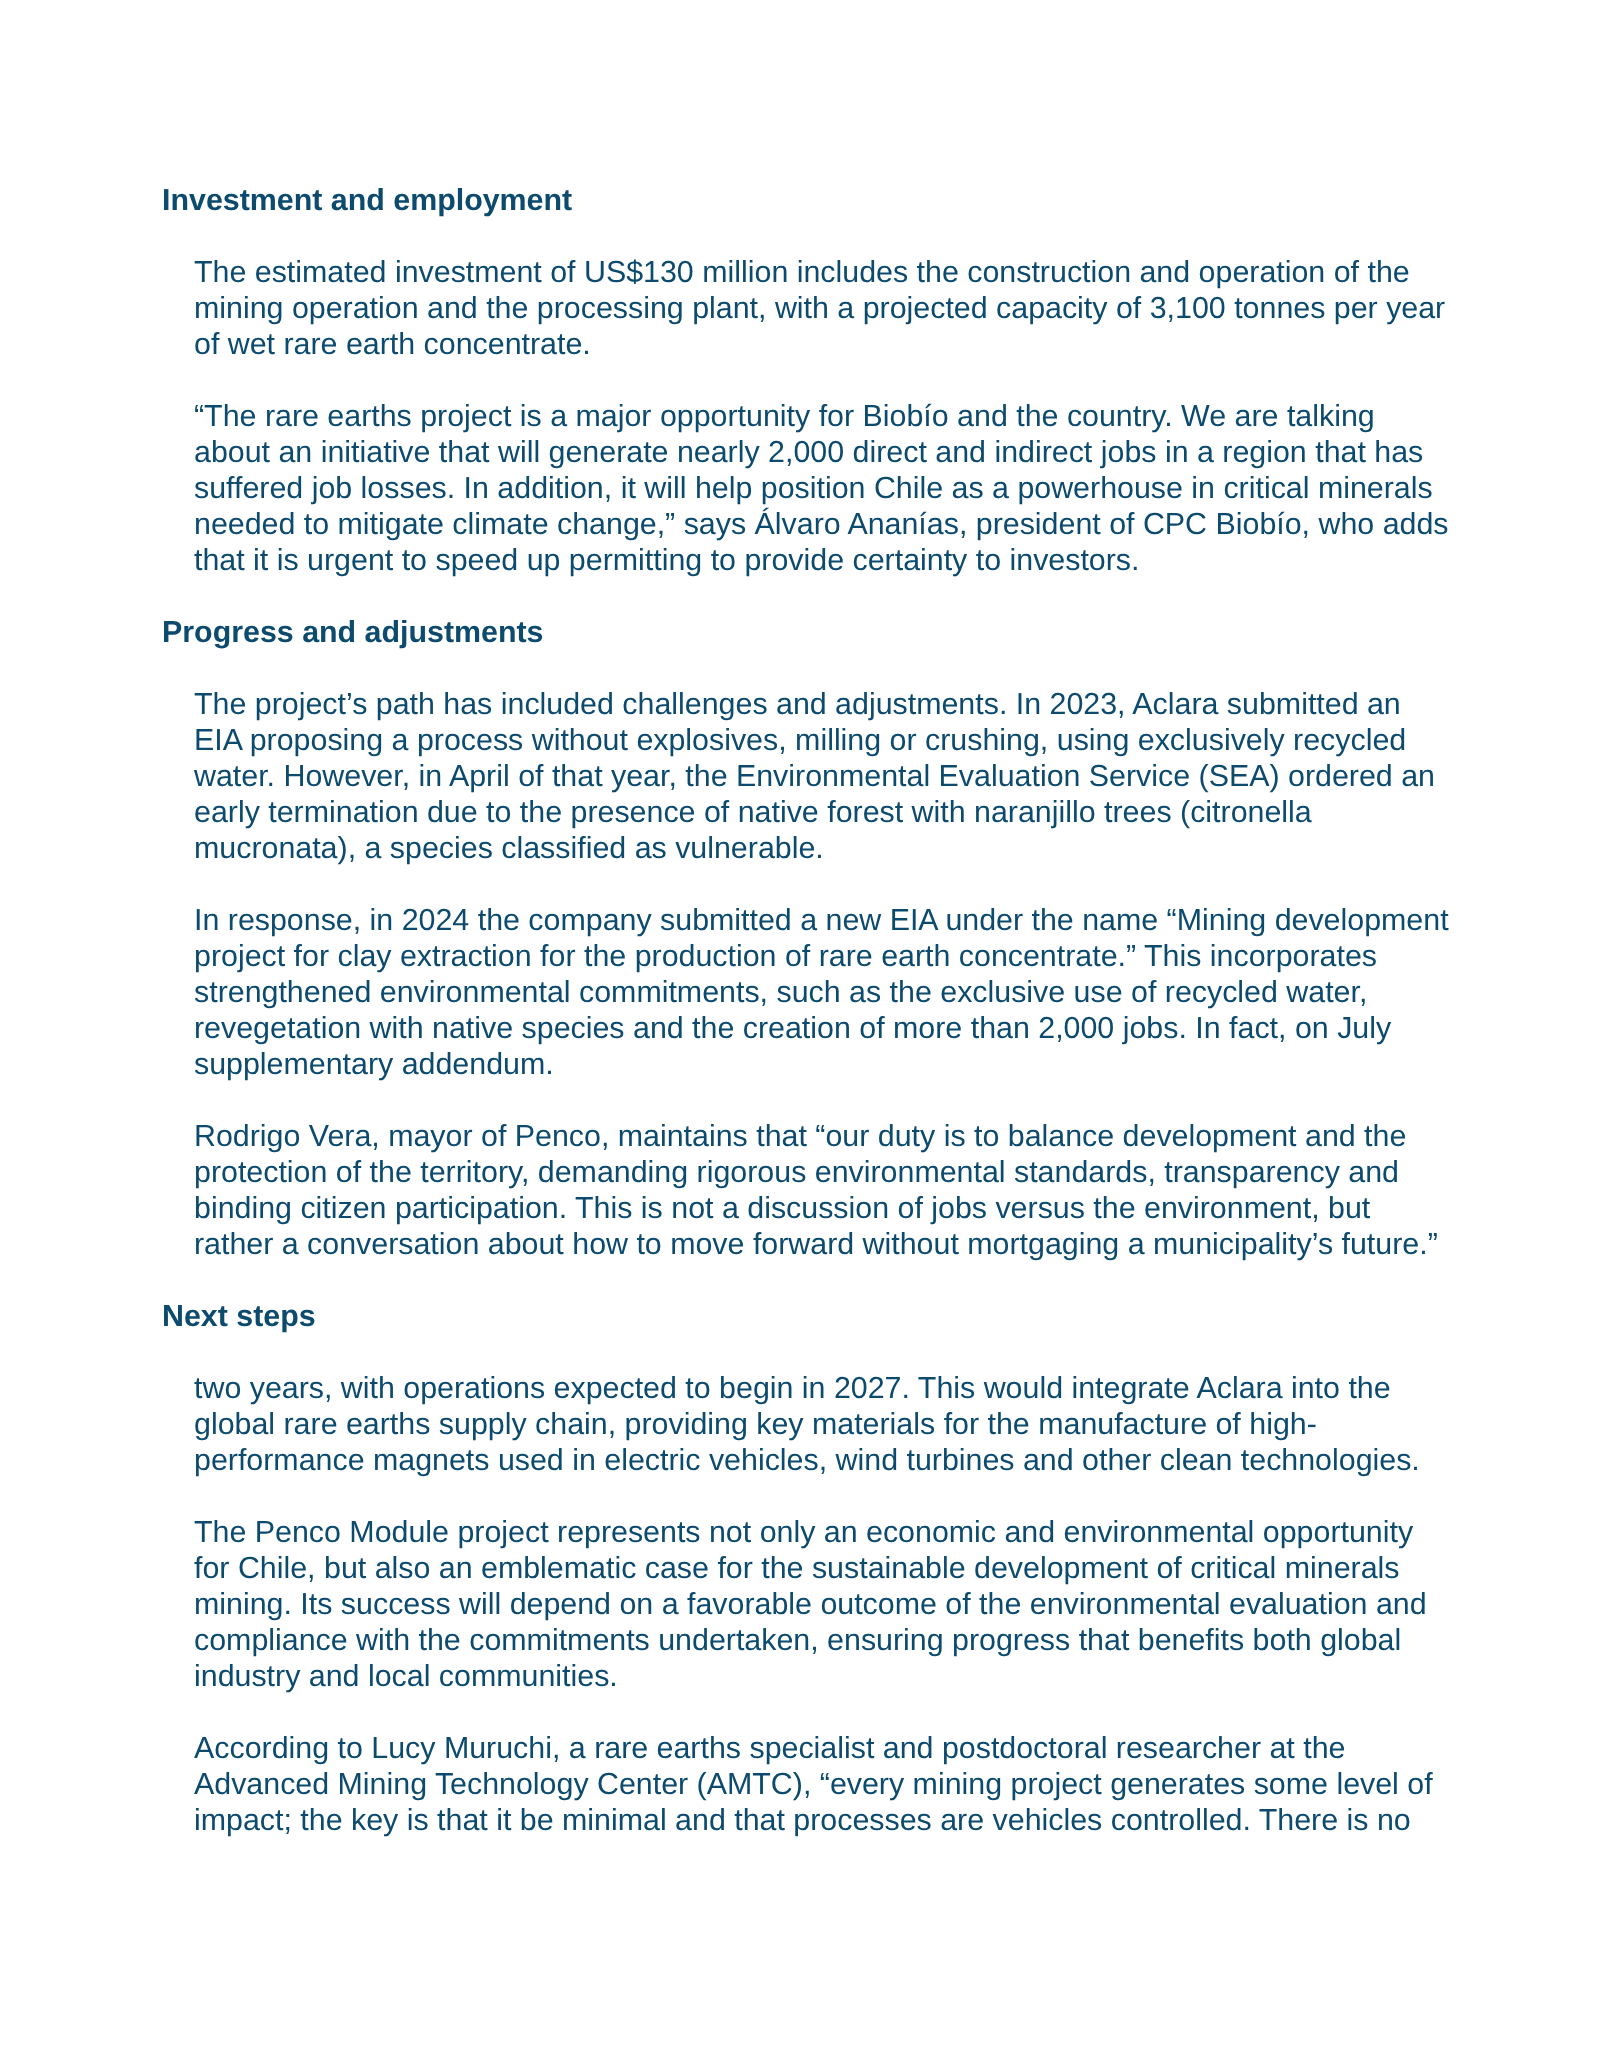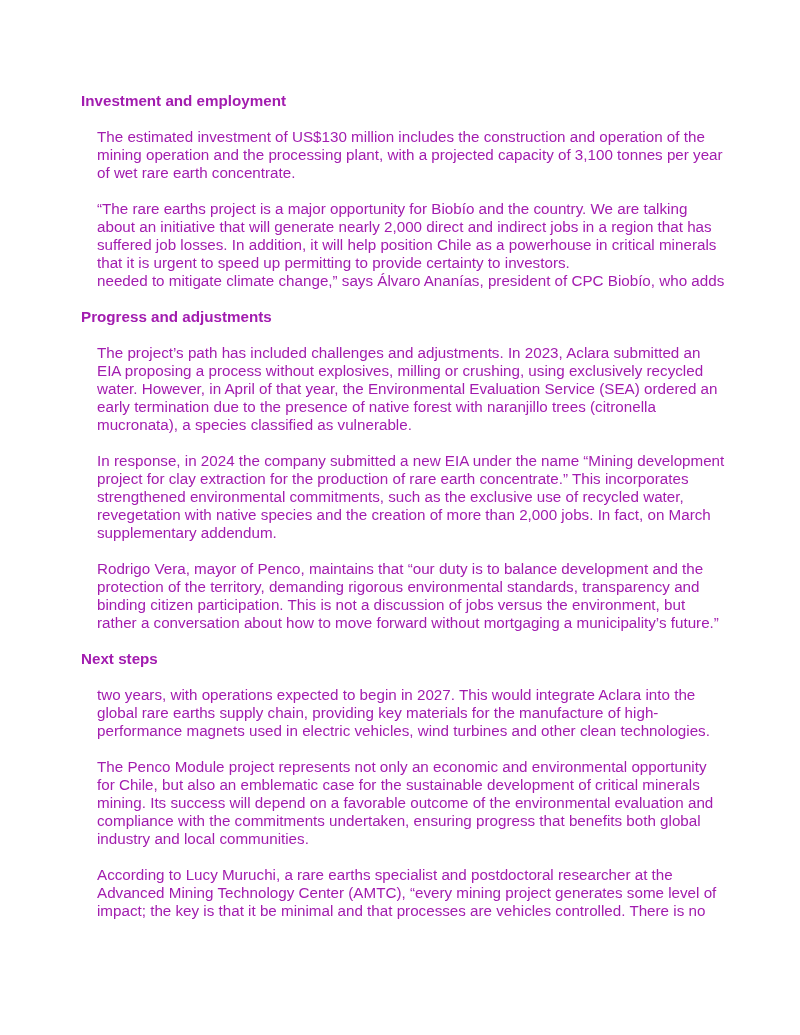--- a/index.html
+++ b/index.html
@@ -1,57 +1,57 @@
 <!DOCTYPE html>
 <html><head>
 <meta charset="utf-8">
 <style>
   html, body { margin: 0; padding: 0; background: #ffffff; }
   body { width: 800px; height: 1035px; overflow: hidden; position: relative; }
   .page {
     position: absolute; left: 81px; top: 92px; width: 650px;
     font-family: "Liberation Sans", sans-serif;
-    font-size: 15.2px; line-height: 18px; color: #a21caf;
+    font-size: 15.2px; line-height: 18px; color: #0c4a6e;
   }
   .heading { font-weight: bold; margin: 0 0 18px 0; white-space: nowrap; }
   .para { margin: 0 0 18px 16px; }
   .line { display: block; white-space: nowrap; }
 </style>
 </head>
 <body>
 
 <div class="page">
 
   <div class="heading">Investment and employment</div>
   <p class="para">
     <span class="line">The estimated investment of US$130 million includes the construction and operation of the</span>
     <span class="line">mining operation and the processing plant, with a projected capacity of 3,100 tonnes per year</span>
     <span class="line">of wet rare earth concentrate.</span>
   </p>
   <p class="para">
     <span class="line">“The rare earths project is a major opportunity for Biobío and the country. We are talking</span>
     <span class="line">about an initiative that will generate nearly 2,000 direct and indirect jobs in a region that has</span>
     <span class="line">suffered job losses. In addition, it will help position Chile as a powerhouse in critical minerals</span>
+    <span class="line">needed to mitigate climate change,” says Álvaro Ananías, president of CPC Biobío, who adds</span>
     <span class="line">that it is urgent to speed up permitting to provide certainty to investors.</span>
-    <span class="line">needed to mitigate climate change,” says Álvaro Ananías, president of CPC Biobío, who adds</span>
   </p>
 
   <div class="heading">Progress and adjustments</div>
   <p class="para">
     <span class="line">The project’s path has included challenges and adjustments. In 2023, Aclara submitted an</span>
     <span class="line">EIA proposing a process without explosives, milling or crushing, using exclusively recycled</span>
     <span class="line">water. However, in April of that year, the Environmental Evaluation Service (SEA) ordered an</span>
     <span class="line">early termination due to the presence of native forest with naranjillo trees (citronella</span>
     <span class="line">mucronata), a species classified as vulnerable.</span>
   </p>
   <p class="para">
     <span class="line">In response, in 2024 the company submitted a new EIA under the name “Mining development</span>
     <span class="line">project for clay extraction for the production of rare earth concentrate.” This incorporates</span>
     <span class="line">strengthened environmental commitments, such as the exclusive use of recycled water,</span>
-    <span class="line">revegetation with native species and the creation of more than 2,000 jobs. In fact, on March</span>
+    <span class="line">revegetation with native species and the creation of more than 2,000 jobs. In fact, on July</span>
     <span class="line">supplementary addendum.</span>
   </p>
   <p class="para">
     <span class="line">Rodrigo Vera, mayor of Penco, maintains that “our duty is to balance development and the</span>
     <span class="line">protection of the territory, demanding rigorous environmental standards, transparency and</span>
     <span class="line">binding citizen participation. This is not a discussion of jobs versus the environment, but</span>
     <span class="line">rather a conversation about how to move forward without mortgaging a municipality’s future.”</span>
   </p>
 
   <div class="heading">Next steps</div>

